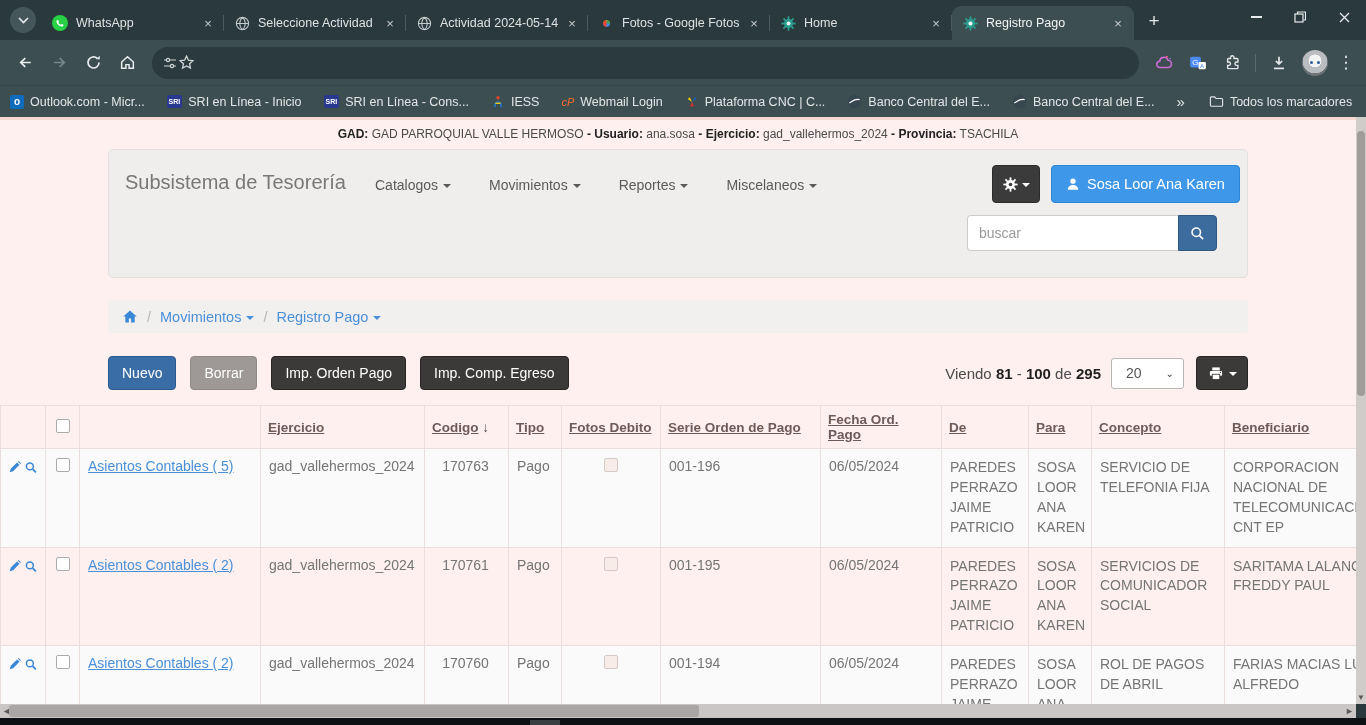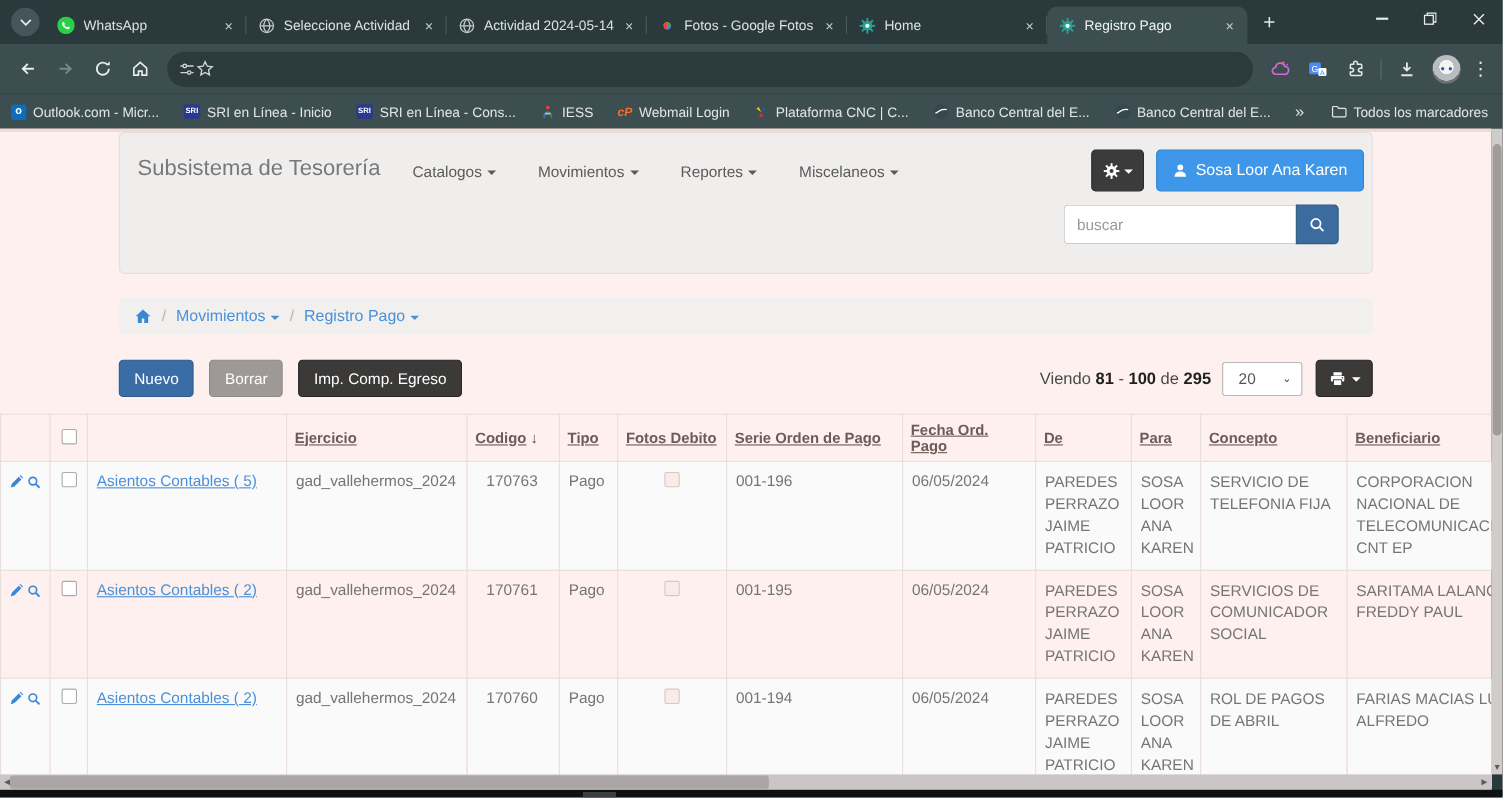--- a/index.html
+++ b/index.html
@@ -36,21 +36,21 @@
     background:radial-gradient(circle at 50% 42%, #f4f4f4 32%, #b9bdbf 33% 62%, #6d7478 63%); position:relative; }
   .avatar i { position:absolute; width:3px; height:3px; border-radius:50%; background:#2d5d9d; top:11px; }
   .avatar i.l { left:8px; } .avatar i.r { right:8px; }
 
   .bookbar { height:32px; background:#3d4e50; display:flex; align-items:center; padding:0 10px; border-top:1px solid #364648; }
   .bm { display:flex; align-items:center; color:#e2e6e6; font-size:12.5px; margin-right:22px; white-space:nowrap; }
   .bm .bicon { margin-right:6px; display:flex; align-items:center; }
   .sri-badge { background:#2a3990; color:#fff; font-size:7px; font-weight:bold; padding:3px 2px; border-radius:2px; }
   .ol-badge { background:#0f6cbd; color:#fff; font-size:10px; font-weight:bold; width:14px; height:14px; border-radius:2px;
     display:flex; align-items:center; justify-content:center; }
-  .cp-badge { color:#ff6c2c; font-weight:bold; font-style:italic; font-size:11px;text-align:right; }
+  .cp-badge { color:#ff6c2c; font-weight:normal; font-style:italic; font-size:11px;text-align:right; }
   .bm-overflow { margin-left:auto; color:#e2e6e6; font-size:15px; }
   .bookbar .tb-sep { margin:0 12px; }
 
   
   .page { position:absolute; top:117px; left:0; width:1356px; height:601px; background:#fdf0ee; overflow:hidden;
     border-top:3px solid #f5d8d3; }
   .vscroll { position:absolute; top:117px; right:0; width:10px; height:587px; background:#cfccca; }
   .vscroll .vthumb { position:absolute; top:14px; left:1px; width:8px; height:265px; background:#9f9c9a; border-radius:4px; }
   .vscroll .varr { position:absolute; bottom:2px; left:1px; color:#5a5a5a; font-size:8px; }
   .hscroll { position:absolute; left:0; bottom:7px; width:1356px; height:14px; background:#c9c6c5; }
@@ -385,20 +385,30 @@
       <svg width="15" height="15" viewBox="0 0 16 16">
           <path d="M1.5 4a1 1 0 011-1h3.5l1.5 1.8h6a1 1 0 011 1V12a1 1 0 01-1 1h-11a1 1 0 01-1-1z" fill="none" stroke="#e2e6e6" stroke-width="1.2"></path>
         </svg>
     </span>
     <span>Todos los marcadores</span>
   </div>
 </div>
 
 <div class="page">
 
+  <div class="gad-bar">
+    <b>GAD:</b>
+    <span>GAD PARROQUIAL VALLE HERMOSO</span>
+    <b>- Usuario:</b>
+    <span>ana.sosa</span>
+    <b>- Ejercicio:</b>
+    <span>gad_vallehermos_2024</span>
+    <b>- Provincia:</b>
+    <span>TSACHILA</span>
+  </div>
 
   <div class="container">
     <div class="navbar">
       <div class="brand">Subsistema de Tesorería</div>
       <div class="menus">
         <div class="menu-item">
             <span>Catalogos</span>
             <span class="caret"></span>
           </div>
         <div class="menu-item">
@@ -461,20 +471,21 @@
       <span class="slash">/</span>
       <span class="bc-link">
           <span>Registro Pago</span>
           <span class="caret"></span>
         </span>
     </div>
 
     <div class="actions-row">
       <div class="btn btn-primary">Nuevo</div>
       <div class="btn btn-default">Borrar</div>
+      <div class="btn btn-dark">Imp. Orden Pago</div>
       <div class="btn btn-dark">Imp. Comp. Egreso</div>
       <div class="paging">
         <span>Viendo</span>&nbsp;<b>81</b>&nbsp;<span>-</span>&nbsp;<b>100</b>&nbsp;<span>de</span>&nbsp;<b>295</b>
         <div class="pg-select">
           <span>20</span>
           <span class="chev">⌄</span>
         </div>
         <div class="print-btn">
           <svg width="16" height="15" viewBox="0 0 16 16">
               <rect x="4" y="1.5" width="8" height="3.2" fill="#fff"></rect>

